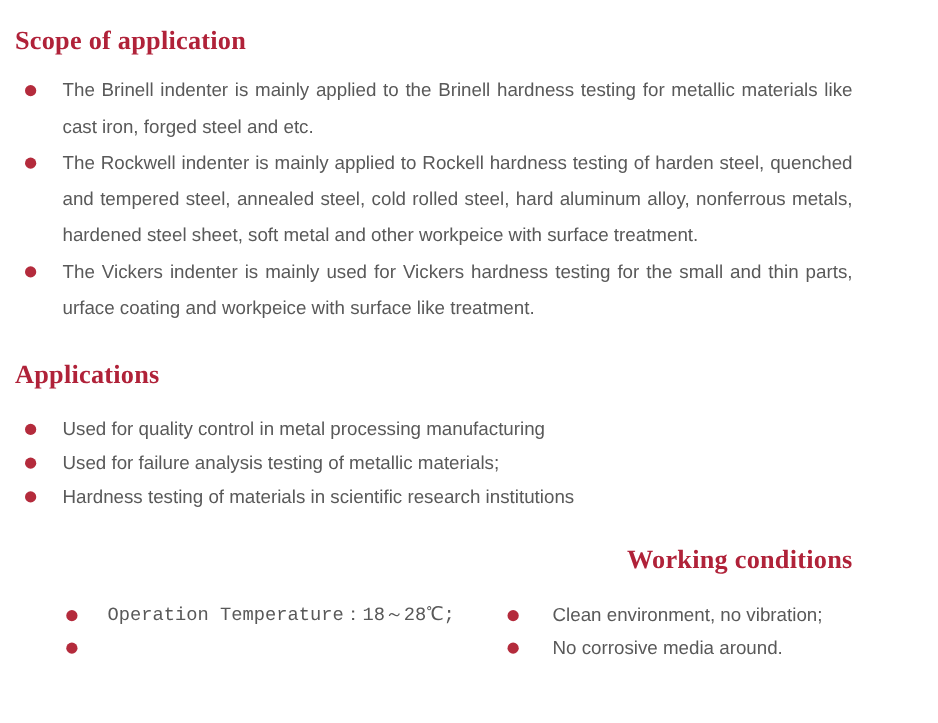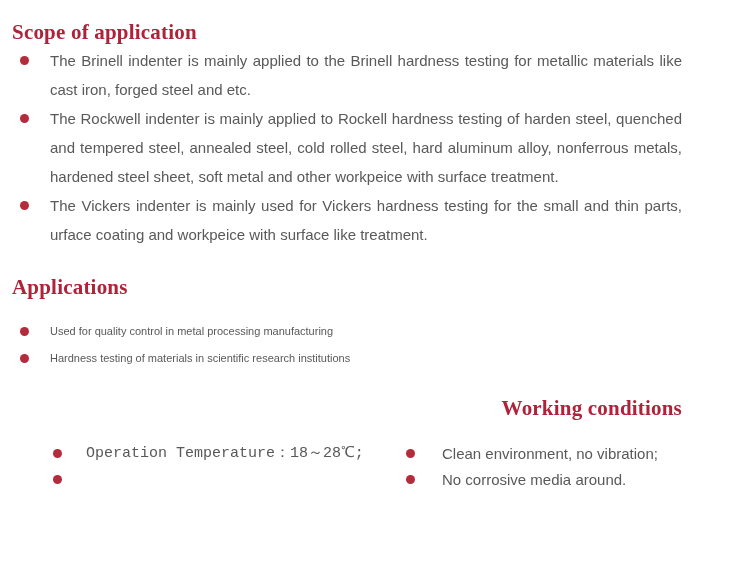--- a/index.html
+++ b/index.html
@@ -25,36 +25,36 @@
   }
   ul{list-style:none;margin:0;padding:0;}
   .dot{
     position:absolute;
     width:9px;height:9px;
     border-radius:50%;
     background:#b42b3c;
     display:block;
   }
   
-  .scope-list{margin-top:2px;}
+  .scope-list{margin-top:14px;}
   .scope-list li{
     position:relative;
     padding-left:38px;
     font-size:15px;
     line-height:29px;
     color:#595959;
     text-align:justify;
   }
   .scope-list .dot{left:8px;top:10px;}
   
   .apps-list{margin-top:19px;}
   .apps-list li{
     position:relative;
     padding-left:38px;
-    font-size:11px;
+    font-size:15px;
     line-height:27px;
     color:#595959;
   }
   .apps-list .dot{left:8px;top:9px;}
   
   .sec-applications .section-title{margin-top:26px;}
   .sec-working .section-title{margin-top:24px;text-align:right;}
   
   .wc-row{display:flex;margin-top:21px;}
   .wc-col-left{width:393px;}
@@ -95,20 +95,24 @@
 
   <section class="sec-applications">
     <h2 class="section-title">Applications</h2>
     <ul class="apps-list">
       <li>
         <span class="dot"></span>
         <span>Used for quality control in metal processing manufacturing</span>
       </li>
       <li>
         <span class="dot"></span>
+        <span>Used for failure analysis testing of metallic materials;</span>
+      </li>
+      <li>
+        <span class="dot"></span>
         <span>Hardness testing of materials in scientific research institutions</span>
       </li>
     </ul>
   </section>
 
   <section class="sec-working">
     <h2 class="section-title">Working conditions</h2>
     <div class="wc-row">
       <div class="wc-col-left">
         <ul class="wc-list">

